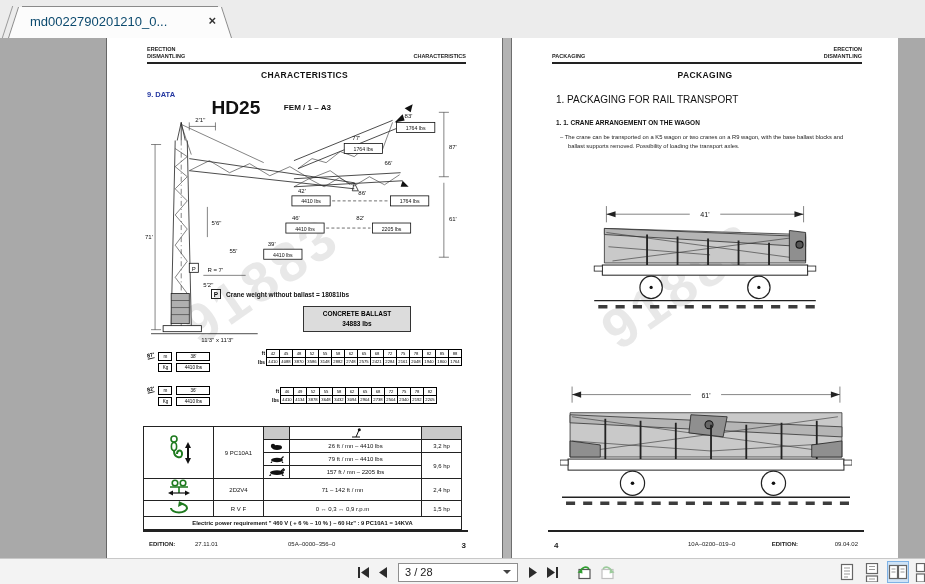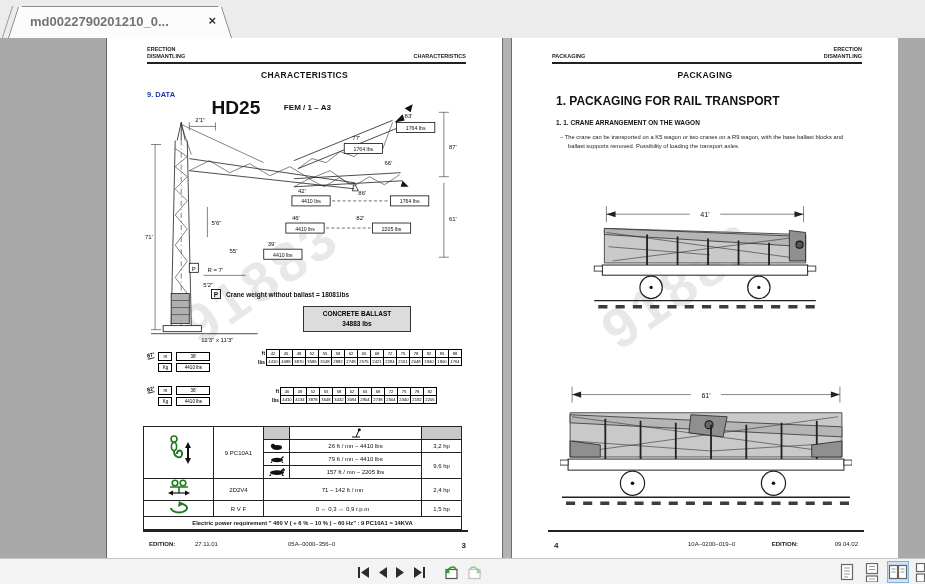--- a/index.html
+++ b/index.html
@@ -5,21 +5,21 @@
   * { margin:0; padding:0; box-sizing:border-box; }
   html,body { width:925px; height:584px; overflow:hidden; font-family:"Liberation Sans", sans-serif; }
   .app { position:relative; width:925px; height:584px; background:#ececec; }
 
   
   .tabbar { position:absolute; left:0; top:0; width:925px; height:38px; background:#ececec; }
   .tab-edge { position:absolute; left:-6px; top:6px; width:14px; height:32px; border-right:1px solid #9a9a9a; transform:skewX(-18deg); }
   .tab { position:absolute; left:22px; top:6px; width:196px; height:32px; background:#fcfcfc; border-top:1px solid #8a8a8a; }
   .tab::before { content:""; position:absolute; left:-9px; top:0; bottom:0; width:18px; background:#fcfcfc; border-left:1px solid #8a8a8a; transform:skewX(-18deg); }
   .tab::after { content:""; position:absolute; right:-9px; top:0; bottom:0; width:18px; background:#fcfcfc; border-right:1px solid #8a8a8a; transform:skewX(18deg); }
-  .tab-title { position:absolute; left:8px; top:7px; font-size:13px; color:#737373; white-space:nowrap; z-index:2;font-weight:bold; }
+  .tab-title { position:absolute; left:8px; top:7px; font-size:13px; color:#0c4a6e; white-space:nowrap; z-index:2; }
   .tab-close { position:absolute; right:2px; top:6px; font-size:13px; font-weight:bold; color:#333; z-index:2; cursor:default; }
 
   
   .viewer { position:absolute; left:0; top:38px; width:925px; height:520px; background:#a9a9a9; overflow:hidden; }
   .spread { position:absolute; left:106px; top:0; width:791px; height:520px; border-left:1px solid #666; border-right:1px solid #888; }
   .page { position:absolute; top:0; height:520px; background:#ffffff; overflow:hidden; }
   .page.left { left:0; width:395px; }
   .page.right { left:405px; width:386px; }
   .gutter { position:absolute; left:395px; top:0; width:10px; height:520px; background:#b3b3b3; border-left:1px solid #6e6e6e; border-right:1px solid #6e6e6e; }
 
@@ -67,21 +67,21 @@
   .mech td { border:1px solid #222; text-align:center; height:13px; padding:0 2px; overflow:hidden; }
   .mech .gray { background:#c9c9c9; }
   .mech .hp { width:40px; }
   .mech .model { width:50px; font-size:6px; }
   .mech .spicon { width:26px; }
   .mech .sptext { width:132px; }
   .mech .mechicon { width:70px; }
   .mech .power { font-size:5.8px; font-weight:bold; height:13px; }
 
   
-  .sec1 { position:absolute; left:44px; top:56px; font-size:12px; font-weight:bold; color:#111; }
+  .sec1 { position:absolute; left:44px; top:56px; font-size:10px; font-weight:normal; color:#111; }
   .sec2 { position:absolute; left:44px; top:81px; font-size:6.5px; font-weight:bold; color:#111; }
   .bullet { position:absolute; left:48px; right:38px; top:95px; font-size:5.8px; color:#222; line-height:1.5; text-indent:-8px; padding-left:8px; }
   .wtitle { position:absolute; left:0; right:0; text-align:center; font-size:9.5px; font-weight:bold; color:#111; }
   .wagon { position:absolute; }
   .rail { stroke:#222; stroke-width:1.4; }
   .sleepers { stroke:#3c3c3c; stroke-width:3.5; stroke-dasharray:9 8; }
   .wheel { fill:#fff; stroke:#222; stroke-width:1.2; }
   .load { fill:#c9c9c9; stroke:#333; stroke-width:0.8; }
   .load2 { fill:#b5b5b5; stroke:#333; stroke-width:0.8; }
   .darkpart { fill:#8f8f8f; stroke:#222; stroke-width:0.8; }
@@ -491,20 +491,24 @@
         <svg width="15" height="15" viewBox="0 0 15 15">
             <rect x="2" y="2" width="2" height="11" fill="#2b2b2b"></rect>
             <polygon points="13,2 5,7.5 13,13" fill="#2b2b2b"></polygon>
           </svg>
       </button>
       <button>
         <svg width="13" height="15" viewBox="0 0 13 15">
             <polygon points="11,2 3,7.5 11,13" fill="#2b2b2b"></polygon>
           </svg>
       </button>
+      <div class="pagebox">
+        <span>3 / 28</span>
+        <span class="caret"></span>
+      </div>
       <button>
         <svg width="13" height="15" viewBox="0 0 13 15">
             <polygon points="2,2 10,7.5 2,13" fill="#2b2b2b"></polygon>
           </svg>
       </button>
       <button>
         <svg width="15" height="15" viewBox="0 0 15 15">
             <polygon points="2,2 10,7.5 2,13" fill="#2b2b2b"></polygon>
             <rect x="11" y="2" width="2" height="11" fill="#2b2b2b"></rect>
           </svg>

